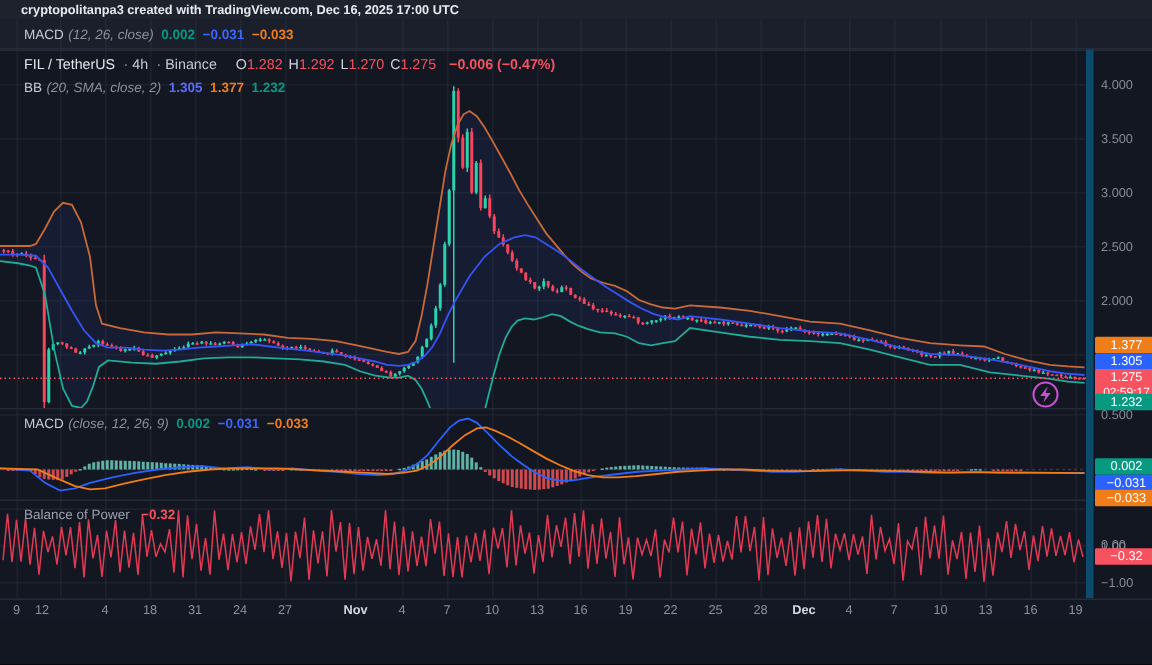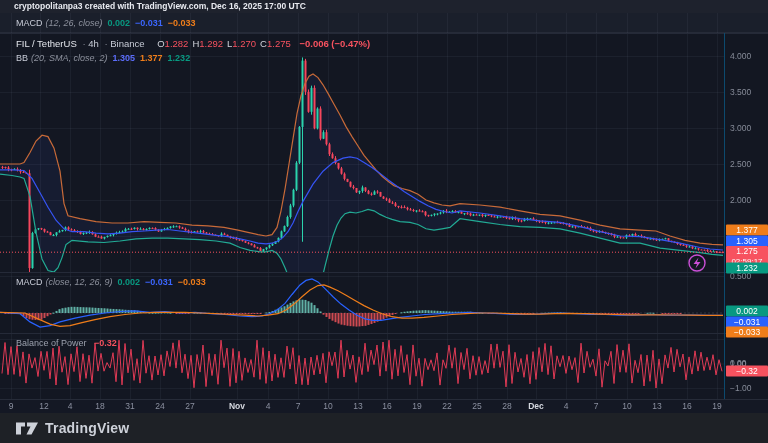--- a/index.html
+++ b/index.html
@@ -7,21 +7,21 @@
        font-family:"Liberation Sans",sans-serif;-webkit-font-smoothing:antialiased;}
   .abs{position:absolute;}
   #top-bar{left:0;top:0;width:768px;height:13px;background:#1e222d;color:#e8eaf0;
            font-size:8.5px;font-weight:bold;line-height:13px;padding-left:14px;box-sizing:border-box;white-space:nowrap;}
   #macd-strip{left:0;top:13px;width:768px;height:20px;background:#1a1f2b;
               border-bottom:1px solid #262b38;box-sizing:border-box;}
   .legend{font-size:9px;line-height:14px;color:#b8bcc8;white-space:nowrap;}
   .legend .param{color:#8c909c;margin-left:3px;font-style:italic;}
   .legend .val{margin-left:5px;font-weight:bold;}
   svg{display:block;}
-  #scale-col{left:724px;top:33px;width:21px;height:366px;border-left:1px solid #0c4a6e;box-sizing:border-box;}
+  #scale-col{left:724px;top:33px;width:21px;height:366px;border-left:5px solid #0c4a6e;box-sizing:border-box;}
   .tick{position:absolute;left:5px;transform:translateY(-50%);font-size:8.5px;color:#868b98;}
   .badge{position:absolute;left:1px;transform:translateY(-50%);min-width:36px;padding:0 3px;
          font-size:8.5px;line-height:11px;color:#fff;text-align:center;border-radius:1px;}
   .badge .sub{font-size:8px;line-height:9px;opacity:.95;}
   #time-axis{left:0;top:399px;width:768px;height:14px;background:#141824;border-top:1px solid #262b38;box-sizing:border-box;}
   .tlabel{position:absolute;top:1px;transform:translateX(-50%);font-size:8.5px;color:#8b90a0;}
   .tlabel.b{color:#d6d9e0;font-weight:bold;}
   #footer{left:0;top:413px;width:768px;height:30px;background:#1e2126;display:flex;align-items:center;}
   #brand{display:flex;align-items:center;gap:7px;margin-left:16px;cursor:pointer;}
   #brand-text{color:#cdd1d9;font-size:14px;font-weight:bold;letter-spacing:.2px;}
@@ -861,21 +861,21 @@
       <div class="badge" style="top: 299px; background: rgb(239, 125, 26);">
         <div>−0.033</div>
       </div>
       <div class="badge" style="top: 338px; background: rgb(247, 82, 95);">
         <div>−0.32</div>
       </div>
     </div>
 
   <div class="abs" id="time-axis">
       <span class="tlabel" style="left: 11px;">9</span>
-      <span class="tlabel" style="left: 44px;">12</span>
+      <span class="tlabel" style="left: 28px;">12</span>
       <span class="tlabel" style="left: 70px;">4</span>
       <span class="tlabel" style="left: 100px;">18</span>
       <span class="tlabel" style="left: 130px;">31</span>
       <span class="tlabel" style="left: 160px;">24</span>
       <span class="tlabel" style="left: 190px;">27</span>
       <span class="tlabel b" style="left: 237px;">Nov</span>
       <span class="tlabel" style="left: 268px;">4</span>
       <span class="tlabel" style="left: 298px;">7</span>
       <span class="tlabel" style="left: 328px;">10</span>
       <span class="tlabel" style="left: 358px;">13</span>
@@ -886,23 +886,14 @@
       <span class="tlabel" style="left: 507px;">28</span>
       <span class="tlabel b" style="left: 536px;">Dec</span>
       <span class="tlabel" style="left: 566px;">4</span>
       <span class="tlabel" style="left: 596px;">7</span>
       <span class="tlabel" style="left: 627px;">10</span>
       <span class="tlabel" style="left: 657px;">13</span>
       <span class="tlabel" style="left: 687px;">16</span>
       <span class="tlabel" style="left: 717px;">19</span>
     </div>
 
-  <div class="abs" id="footer">
-    <div id="brand">
-      <svg width="22" height="15" viewBox="0 0 22 15">
-        <path d="M0 0 H9 V4 H5 V12 H0 Z" fill="#cdd1d9" transform="translate(0,1.5)"></path>
-        <path d="M11 0 H22 L15.5 12 H10.5 L14.5 4 H11 Z" fill="#cdd1d9" transform="translate(0,1.5)"></path>
-      </svg>
-      <span id="brand-text">TradingView</span>
-    </div>
-  </div>
 
 </div>
 
 </body></html>

